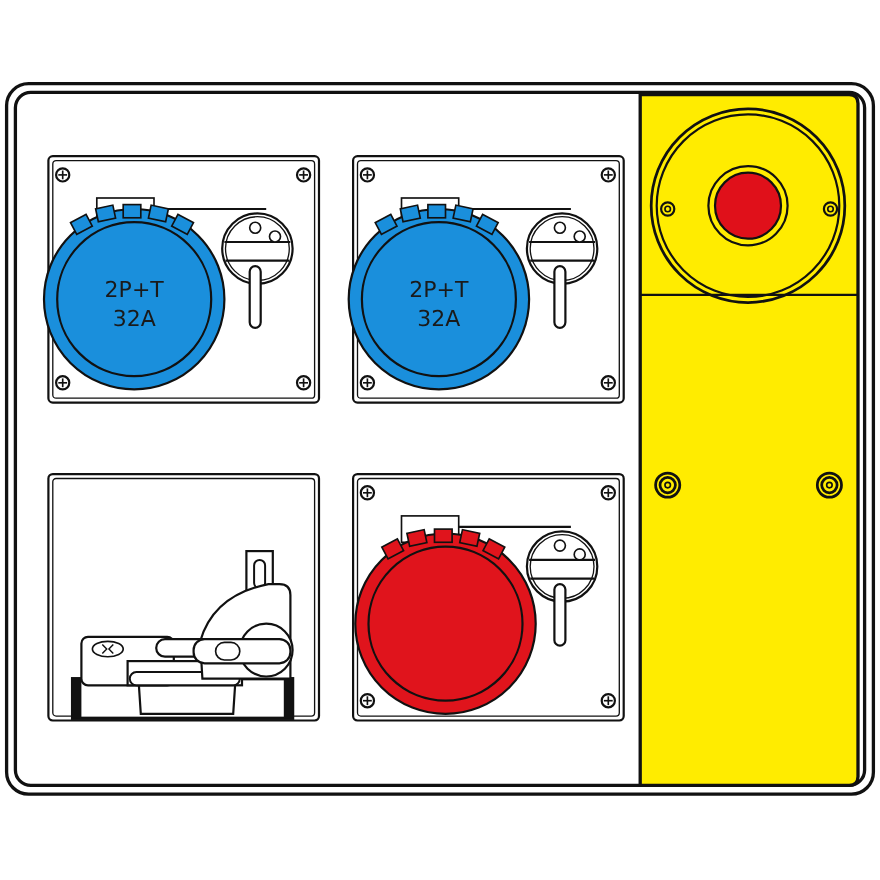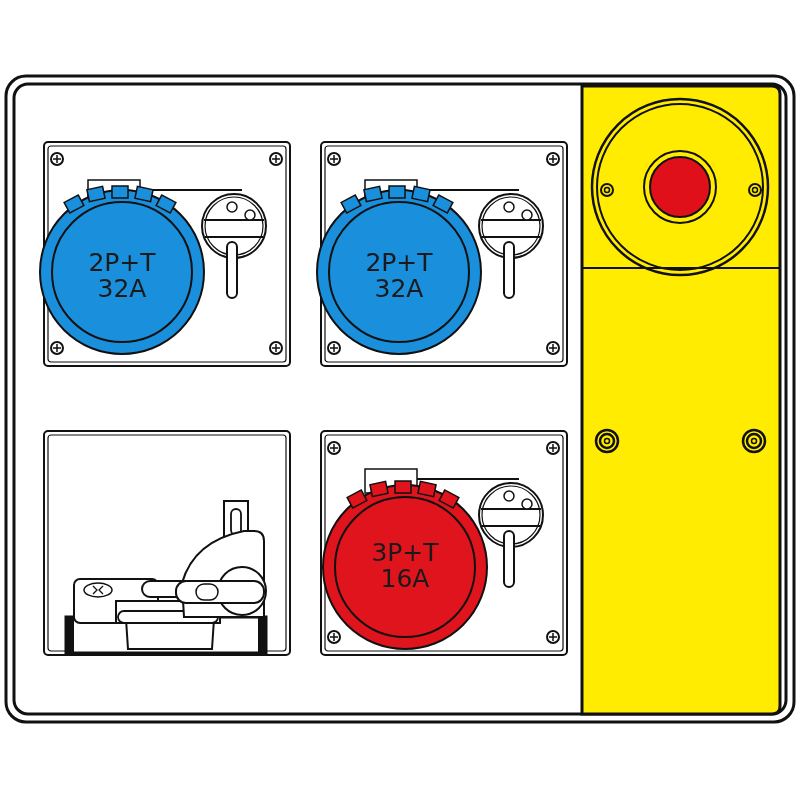--- a/index.html
+++ b/index.html
@@ -1,18 +1,18 @@
 <!DOCTYPE html>
 <html><head>
 <meta charset="utf-8">
 <style>
   html,body{margin:0;padding:0;background:#fff;}
   body{width:800px;height:800px;position:relative;overflow:hidden;font-family:"DejaVu Sans",sans-serif;}
   svg{position:absolute;left:0;top:0;}
-  .label{position:absolute;text-align:center;color:#1a1a1a;font-family:"DejaVu Sans",sans-serif;font-size:25px;line-height:26px;pointer-events:none;}
+  .label{position:absolute;text-align:center;color:#1a1a1a;font-family:"DejaVu Sans",sans-serif;font-size:20px;line-height:26px;pointer-events:none;}
 </style>
 </head>
 <body>
 
 <div style="position:absolute;left:0;top:0;width:800px;height:800px;">
 <svg width="800" height="800" viewBox="0 0 800 800">
 
   <g>
     <rect x="6" y="76" width="788" height="646" rx="20" fill="#fff" stroke="#111" stroke-width="3"></rect>
     <rect x="14" y="84" width="772" height="630" rx="14" fill="#fff" stroke="#111" stroke-width="3"></rect>
@@ -145,17 +145,13 @@
 </svg>
 
 <div class="label" style="left:62px;top:250px;width:120px;">
   <div>2P+T</div>
   <div>32A</div>
 </div>
 <div class="label" style="left:339px;top:250px;width:120px;">
   <div>2P+T</div>
   <div>32A</div>
 </div>
-<div class="label" style="left:345px;top:540px;width:120px;">
-  <div>3P+T</div>
-  <div>16A</div>
-</div>
 </div>
 
 </body></html>

